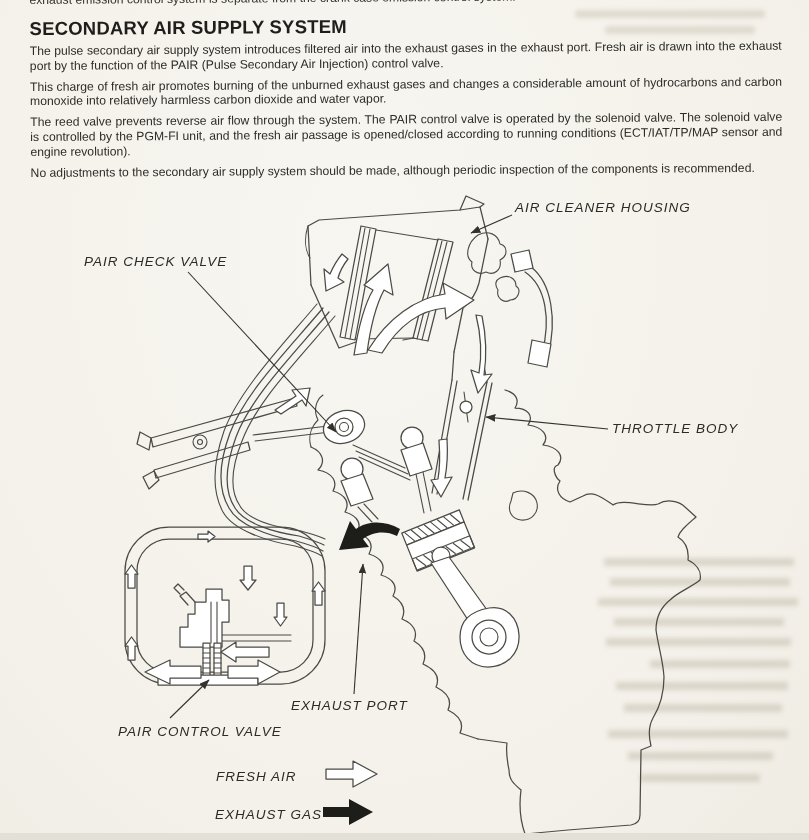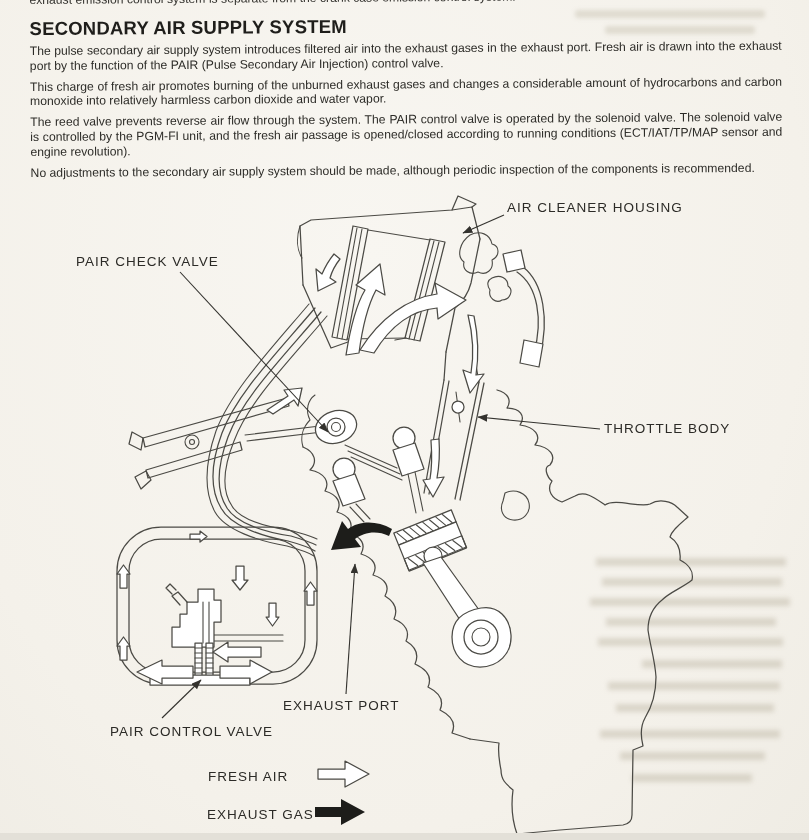--- a/index.html
+++ b/index.html
@@ -8,21 +8,21 @@
     background:radial-gradient(ellipse at 45% 30%, #f8f6f1 0%, #f4f1ea 70%, #efece4 100%);
     font-family:"Liberation Sans", sans-serif;
   }
   .text-block{
     position:absolute;left:30px;top:-7px;width:752px;color:#2c2b27;
     transform:rotate(-0.4deg);transform-origin:0 50%;
   }
   .cut-line{font-size:12.2px;line-height:15px;white-space:nowrap;overflow:hidden;color:#34332f;}
   h1{font-size:18.5px;margin:10px 0 4px 0;letter-spacing:0.2px;color:#1f1e1b;}
   p{font-size:12.2px;line-height:14.6px;text-align:justify;margin:0 0 6.5px 0;}
-  .diagram{position:absolute;left:0;top:190px;width:684px;height:650px;}
+  .diagram{position:absolute;left:8px;top:190px;width:684px;height:650px;font-style:italic;}
   svg text{font-size:13.5px;fill:#2c2b27;letter-spacing:1px;}
   .ln{fill:none;stroke:#4b4a45;stroke-width:1.25;stroke-linejoin:round;stroke-linecap:round;}
   .ln2{fill:none;stroke:#4b4a45;stroke-width:1.1;stroke-linejoin:round;stroke-linecap:round;}
   .wf{fill:#ffffff;stroke:#4b4a45;stroke-width:1.25;stroke-linejoin:round;}
   .blk{fill:#1d1d1a;stroke:none;}
   .ldr{fill:none;stroke:#33322e;stroke-width:1.1;}
   .bleed-line{position:absolute;background:#c5bfae;filter:blur(2px);opacity:.45;border-radius:3px;}
   .bottom-band{position:absolute;left:0;bottom:0;width:809px;height:7px;background:#e3e0d8;}
 </style>
 </head>

